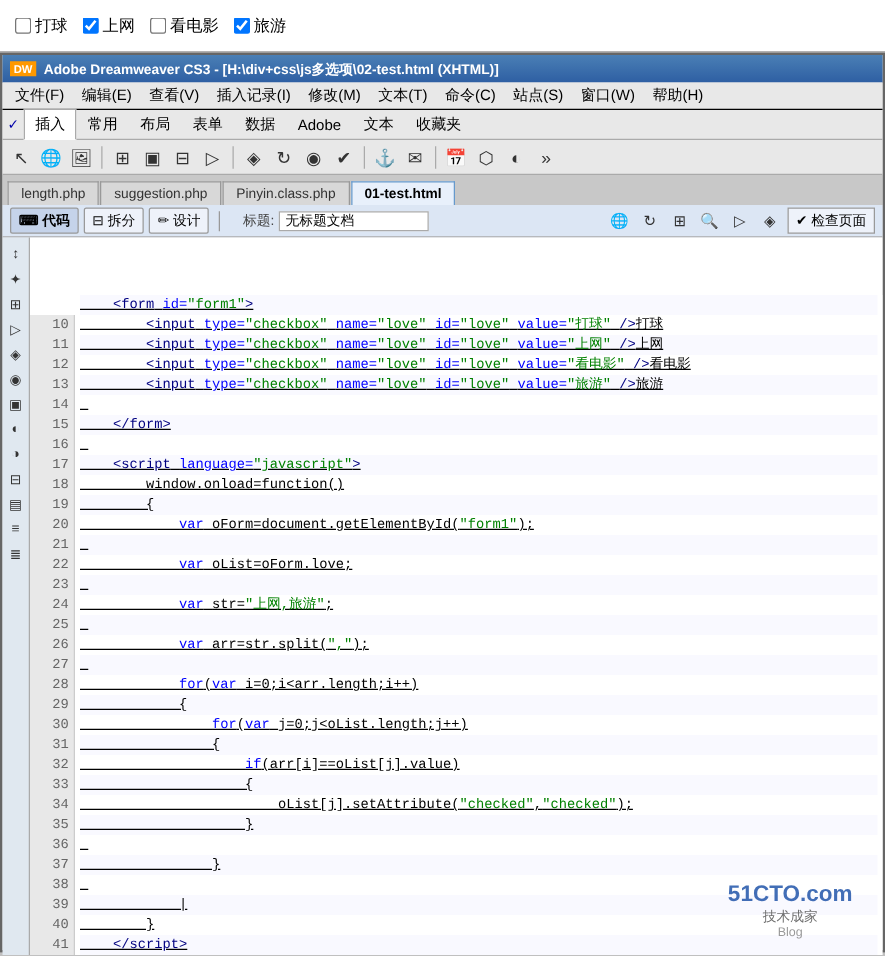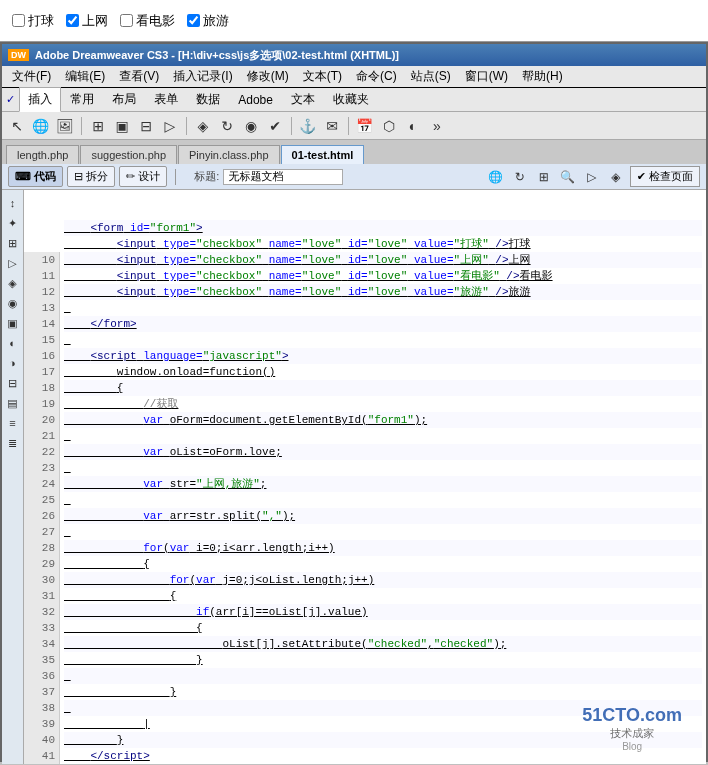--- a/index.html
+++ b/index.html
@@ -507,23 +507,20 @@
           </div>
 
           <div class="code-line">
             &nbsp;&nbsp;&nbsp;&nbsp;&nbsp;&nbsp;&nbsp;&nbsp;<span class="c-text">window.onload=function()</span>
           </div>
 
           <div class="code-line">
             &nbsp;&nbsp;&nbsp;&nbsp;&nbsp;&nbsp;&nbsp;&nbsp;<span class="c-text">{</span>
           </div>
 
-          <div class="code-line">
-            &nbsp;&nbsp;&nbsp;&nbsp;&nbsp;&nbsp;&nbsp;&nbsp;&nbsp;&nbsp;&nbsp;&nbsp;<span class="c-comment">//获取</span>
-          </div>
 
           <div class="code-line">
             &nbsp;&nbsp;&nbsp;&nbsp;&nbsp;&nbsp;&nbsp;&nbsp;&nbsp;&nbsp;&nbsp;&nbsp;<span class="c-keyword">var</span>&nbsp;<span class="c-text">oForm=document.getElementById(</span><span class="c-str">"form1"</span><span class="c-text">);</span>
           </div>
 
           <div class="code-line">&nbsp;</div>
 
           <div class="code-line">
             &nbsp;&nbsp;&nbsp;&nbsp;&nbsp;&nbsp;&nbsp;&nbsp;&nbsp;&nbsp;&nbsp;&nbsp;<span class="c-keyword">var</span>&nbsp;<span class="c-text">oList=oForm.love;</span>
           </div>

